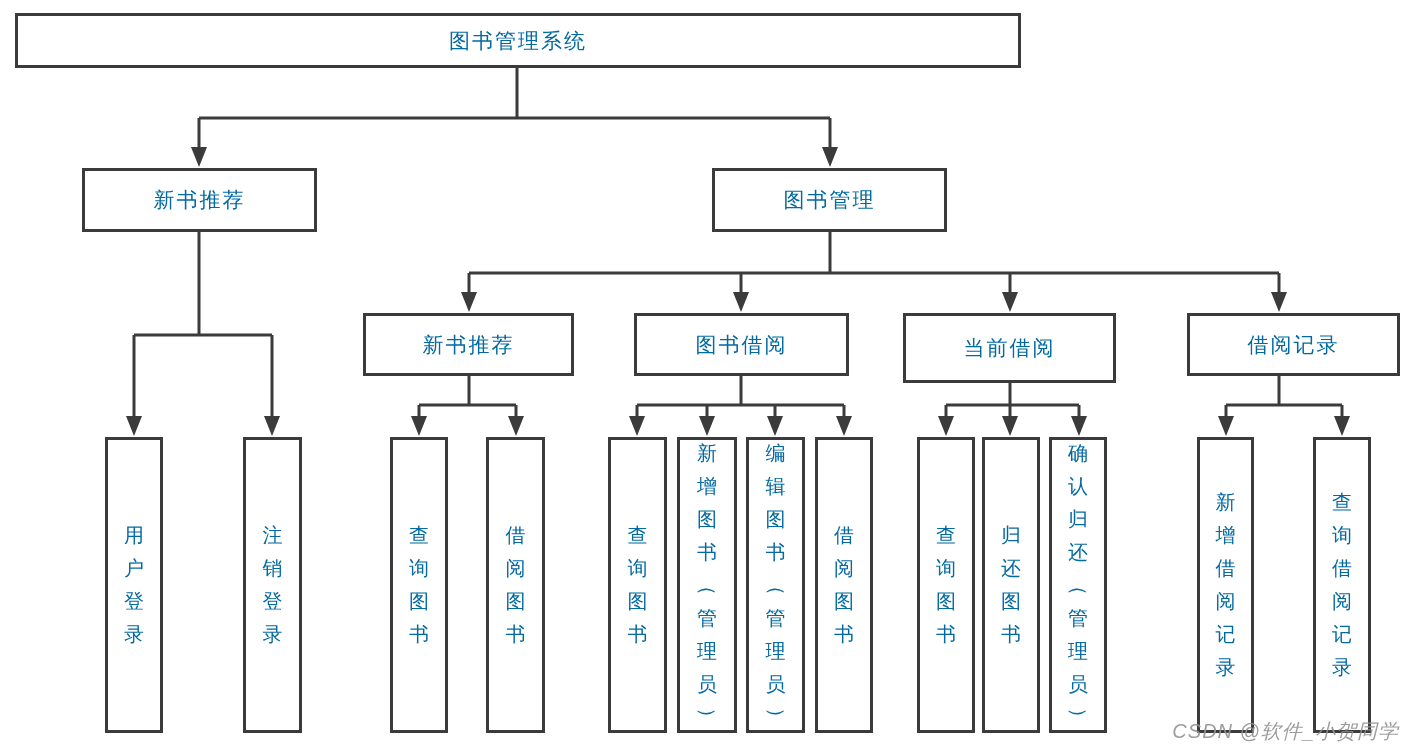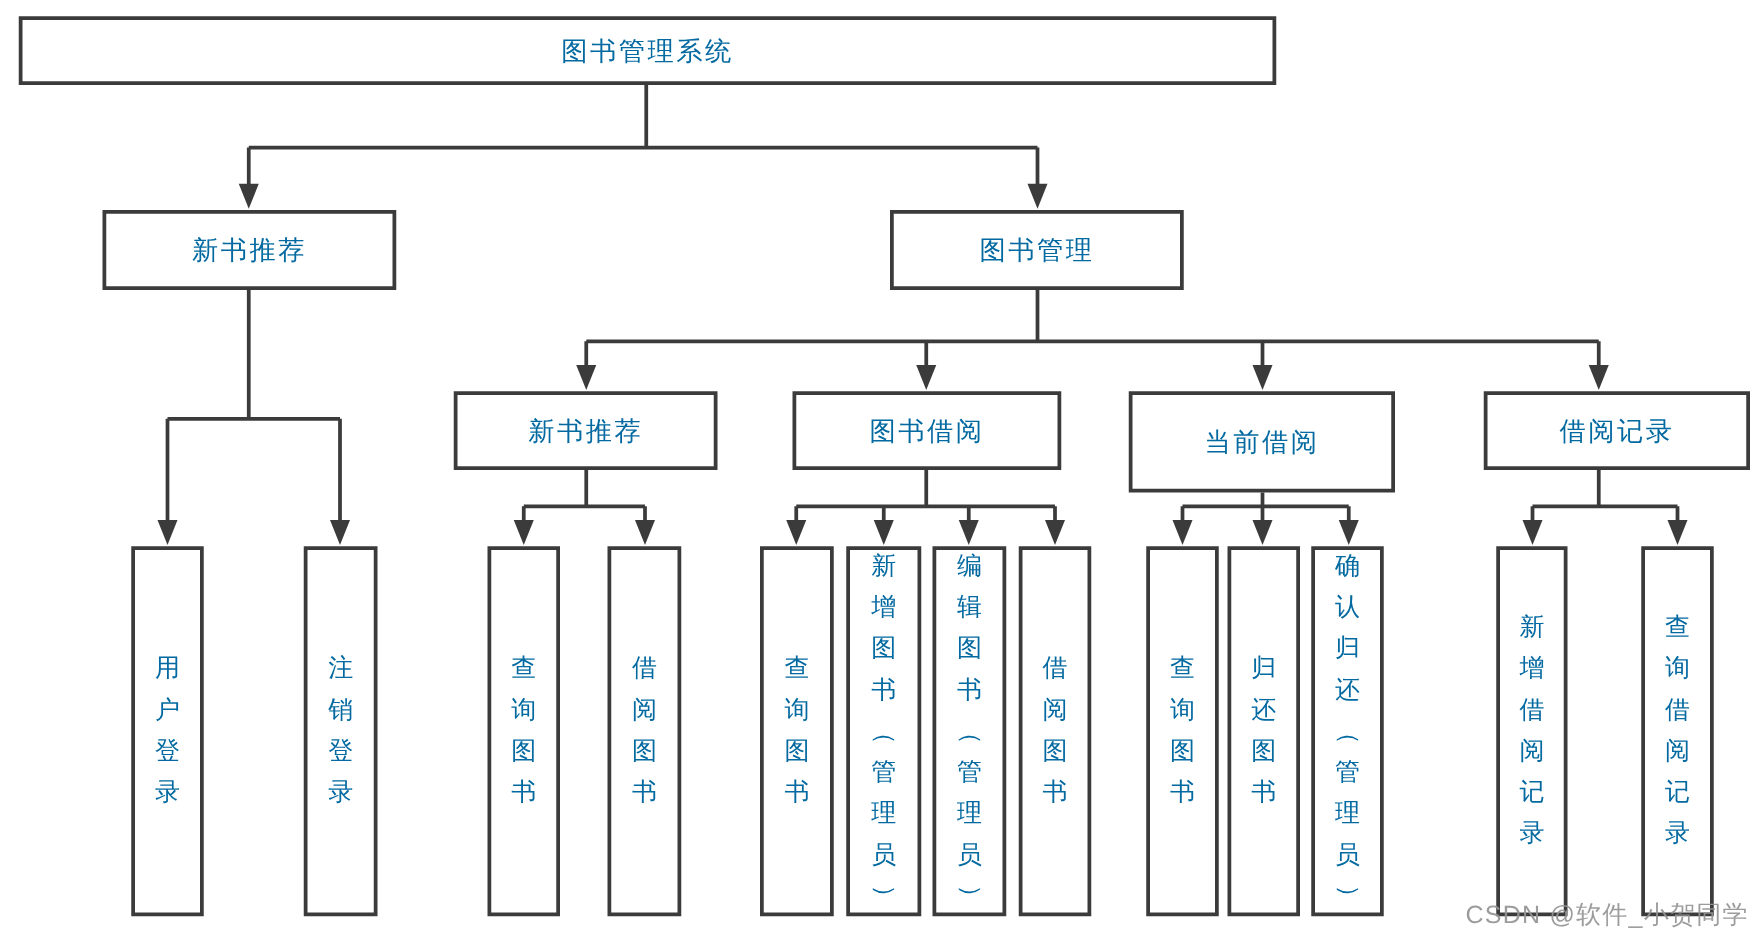--- a/index.html
+++ b/index.html
@@ -46,20 +46,21 @@
   }
   #watermark{
     position:absolute;
     right:6px;
     bottom:2px;
     z-index:3;
     font-size:20px;
     letter-spacing:1px;
     color:rgba(148,148,148,0.92);
     white-space:nowrap;
+    font-style:italic;
   }
 </style>
 </head>
 <body>
 
 <div id="canvas">
 
   <svg id="connector-layer" viewBox="0 0 1405 747" xmlns="http://www.w3.org/2000/svg">
     <g stroke="#3b3b3b" stroke-width="3" fill="none">
 
@@ -140,21 +141,21 @@
   <div class="node" style="left:712px;top:168px;width:235px;height:64px;justify-content:center;">
     <span class="hlabel">图书管理</span>
   </div>
 
   <div class="node" style="left:363px;top:313px;width:211px;height:63px;">
     <span class="hlabel">新书推荐</span>
   </div>
   <div class="node" style="left:634px;top:313px;width:215px;height:63px;">
     <span class="hlabel">图书借阅</span>
   </div>
-  <div class="node" style="left:903px;top:313px;width:213px;height:81px;">
+  <div class="node" style="left:903px;top:313px;width:213px;height:70px;">
     <span class="hlabel">当前借阅</span>
   </div>
   <div class="node" style="left:1173px;top:313px;width:213px;height:63px;margin-left:14px;">
     <span class="hlabel">借阅记录</span>
   </div>
 
   <div class="node" style="left:105px;top:437px;width:58px;height:296px;">
     <span class="vlabel">
         <span class="vc">用</span>
         <span class="vc">户</span>

